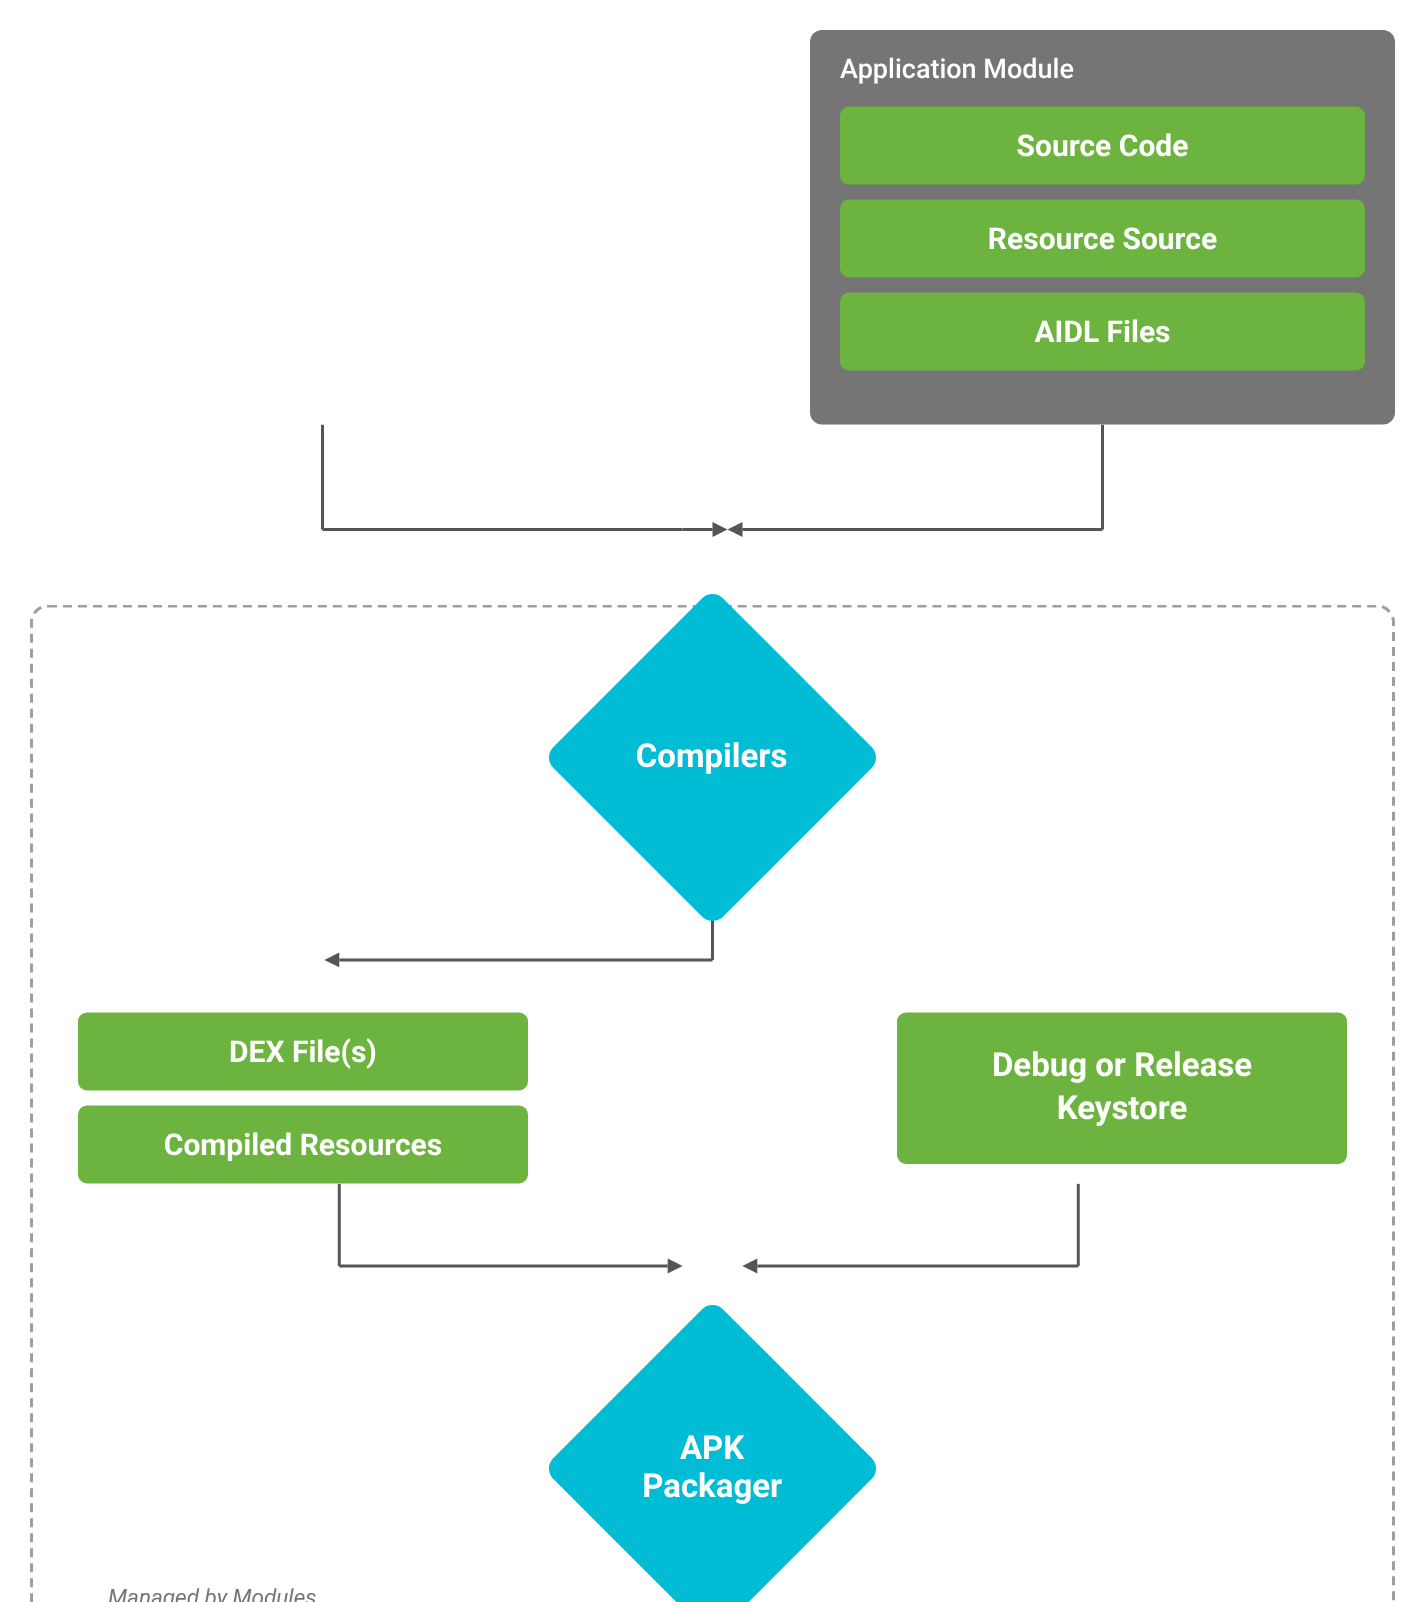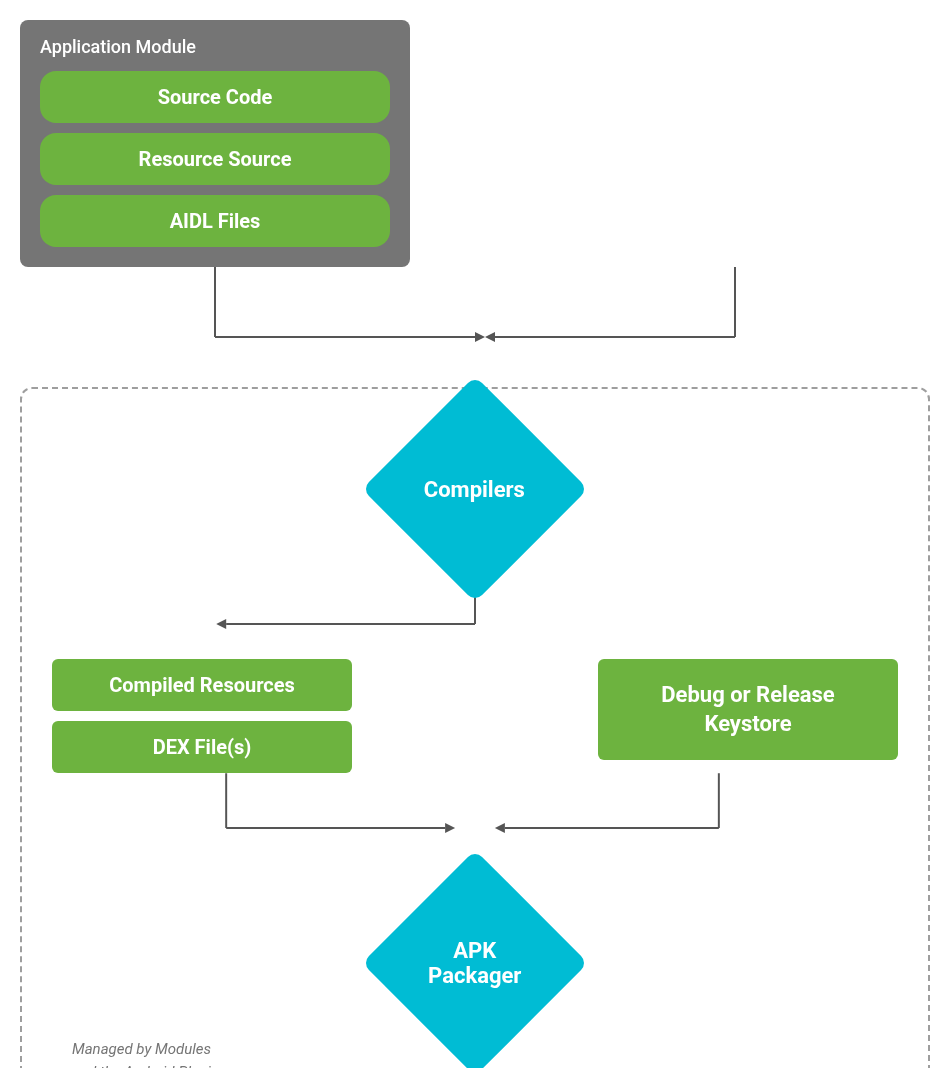--- a/index.html
+++ b/index.html
@@ -13,48 +13,48 @@
       align-items: flex-start;
       padding: 20px;
     }
     .diagram {
       width: 910px;
       position: relative;
     }
     
     .top-section {
       display: flex;
-      justify-content: space-between;
+      justify-content: flex-end;
       margin-bottom: 0;
     }
     .gray-box {
       background: #757575;
       border-radius: 8px;
       padding: 16px 20px 20px 20px;
       width: 390px;
     }
     .gray-box-title {
       color: #fff;
       font-size: 18px;
       font-weight: 500;
       margin-bottom: 14px;
       text-align: left;
     }
     .green-btn {
       background: #6DB33F;
       color: #fff;
-      border-radius: 16px;
+      border-radius: 6px;
       padding: 14px 10px;
       text-align: center;
       font-size: 20px;
       font-weight: 700;
       margin-bottom: 10px;
       width: 100%;
     }
-    .green-btn:last-child { margin-bottom: 0; }
+    .green-btn:last-child { margin-bottom: 16px; }
 
     
     .dashed-area {
       border: 2px dashed #9e9e9e;
       border-radius: 12px;
       margin-top: -10px;
       padding: 0 30px 30px 30px;
       position: relative;
       background: #fff;
     }
@@ -175,22 +175,22 @@
     </div>
 
     <svg style="display:block; width:100%; height:60px;" viewBox="0 0 850 60">
       <line x1="425" y1="0" x2="425" y2="45" stroke="#555" stroke-width="2"></line>
       <line x1="425" y1="45" x2="175" y2="45" stroke="#555" stroke-width="2"></line>
       <polygon points="175,40 165,45 175,50" fill="#555"></polygon>
     </svg>
 
     <div class="middle-section">
       <div class="left-items">
+        <div class="green-btn-mid">DEX File(s)</div>
         <div class="green-btn-mid">Compiled Resources</div>
-        <div class="green-btn-mid">DEX File(s)</div>
       </div>
       <div class="right-item">
         <div class="green-btn-right">Debug or Release<br>Keystore</div>
       </div>
     </div>
 
     <svg style="display:block; width:100%; height:100px;" viewBox="0 0 850 100">
 
       <line x1="175" y1="0" x2="175" y2="55" stroke="#555" stroke-width="2"></line>
       <line x1="175" y1="55" x2="395" y2="55" stroke="#555" stroke-width="2"></line>

